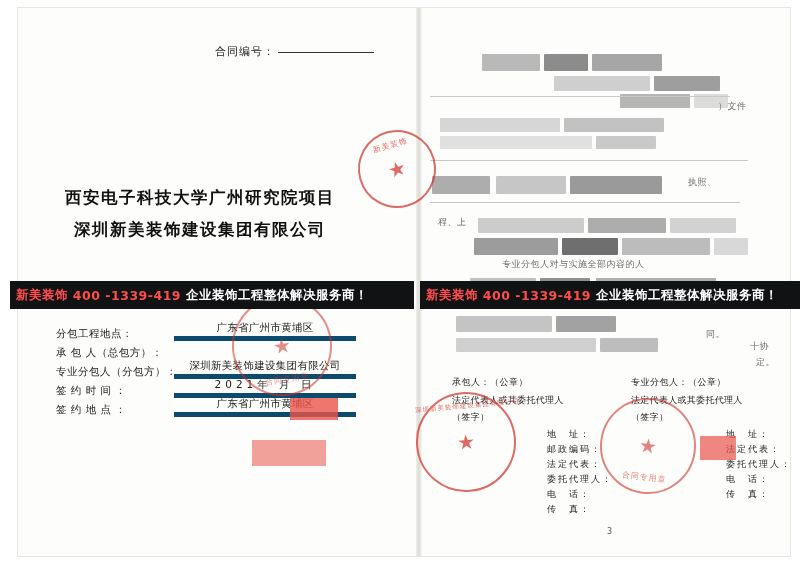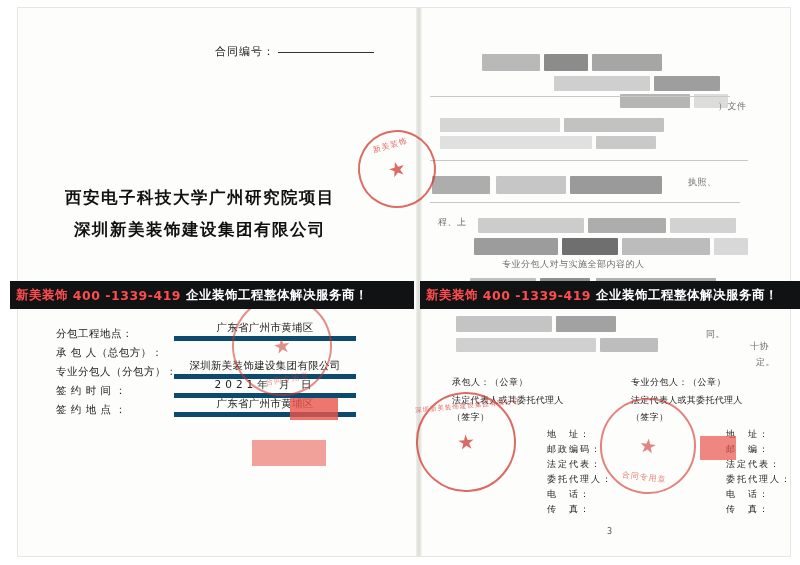--- a/index.html
+++ b/index.html
@@ -366,24 +366,20 @@
     </div>
     <div class="sig-col">
       <div class="sig-head">专业分包人：（公章）</div>
       <div class="sig-sub">法定代表人或其委托代理人</div>
       <div class="sig-sub">（签字）</div>
       <div class="sig-line">
           <span class="sig-key">地　址：</span>
           <span class="sig-rule"></span>
         </div>
       <div class="sig-line">
-          <span class="sig-key">邮　编：</span>
-          <span class="sig-rule"></span>
-        </div>
-      <div class="sig-line">
           <span class="sig-key">法定代表：</span>
           <span class="sig-rule"></span>
         </div>
       <div class="sig-line">
           <span class="sig-key">委托代理人：</span>
           <span class="sig-rule"></span>
         </div>
       <div class="sig-line">
           <span class="sig-key">电　话：</span>
           <span class="sig-rule"></span>

